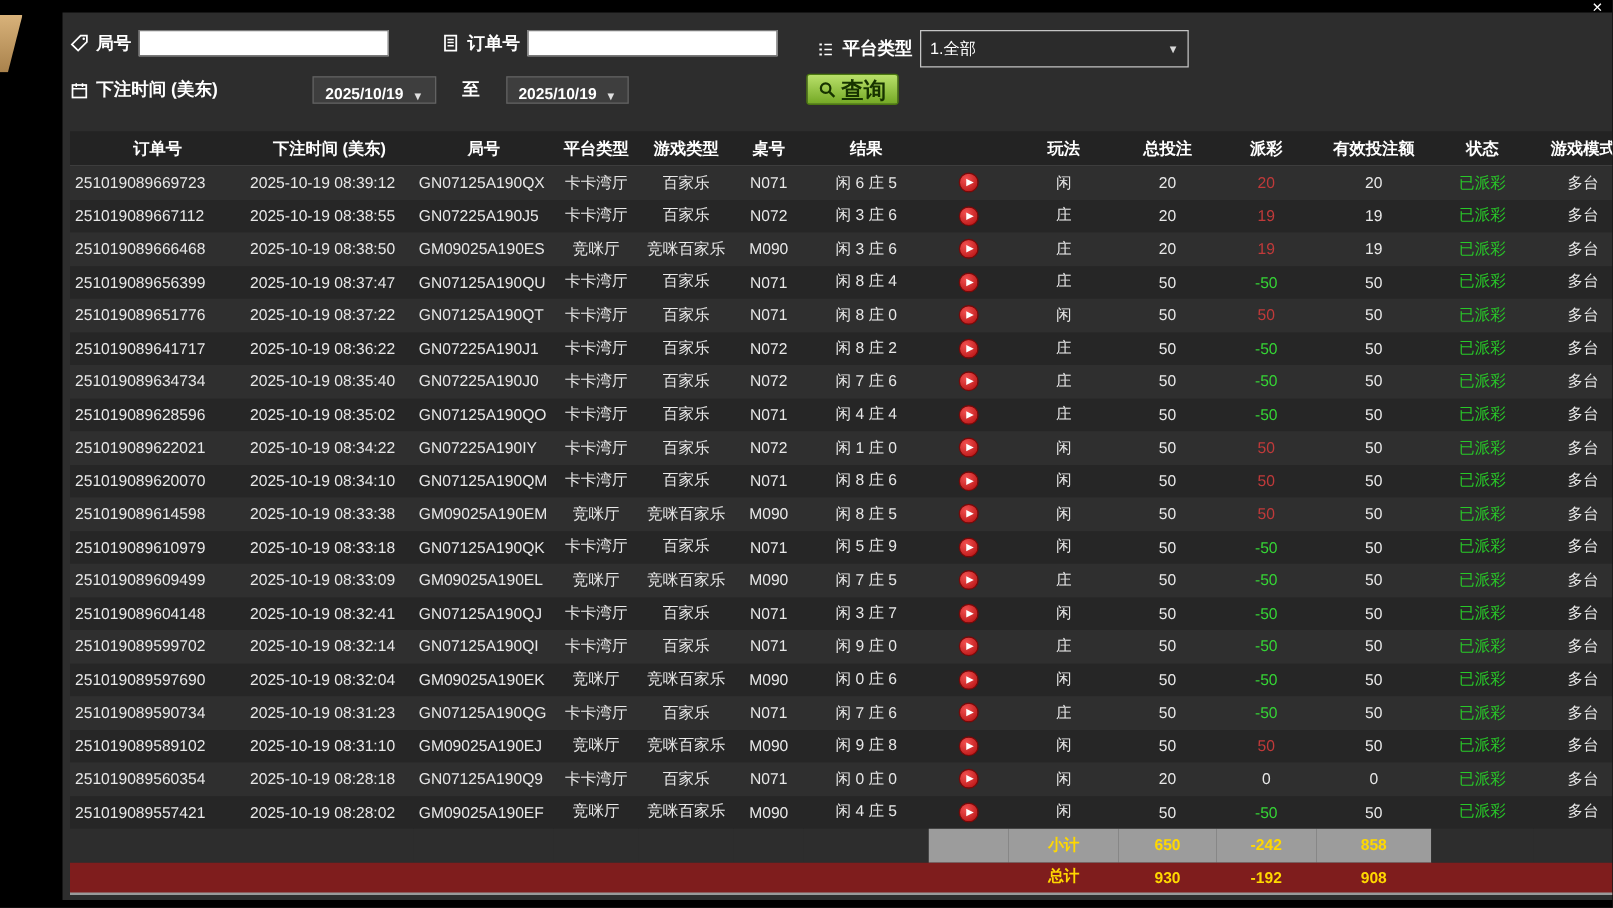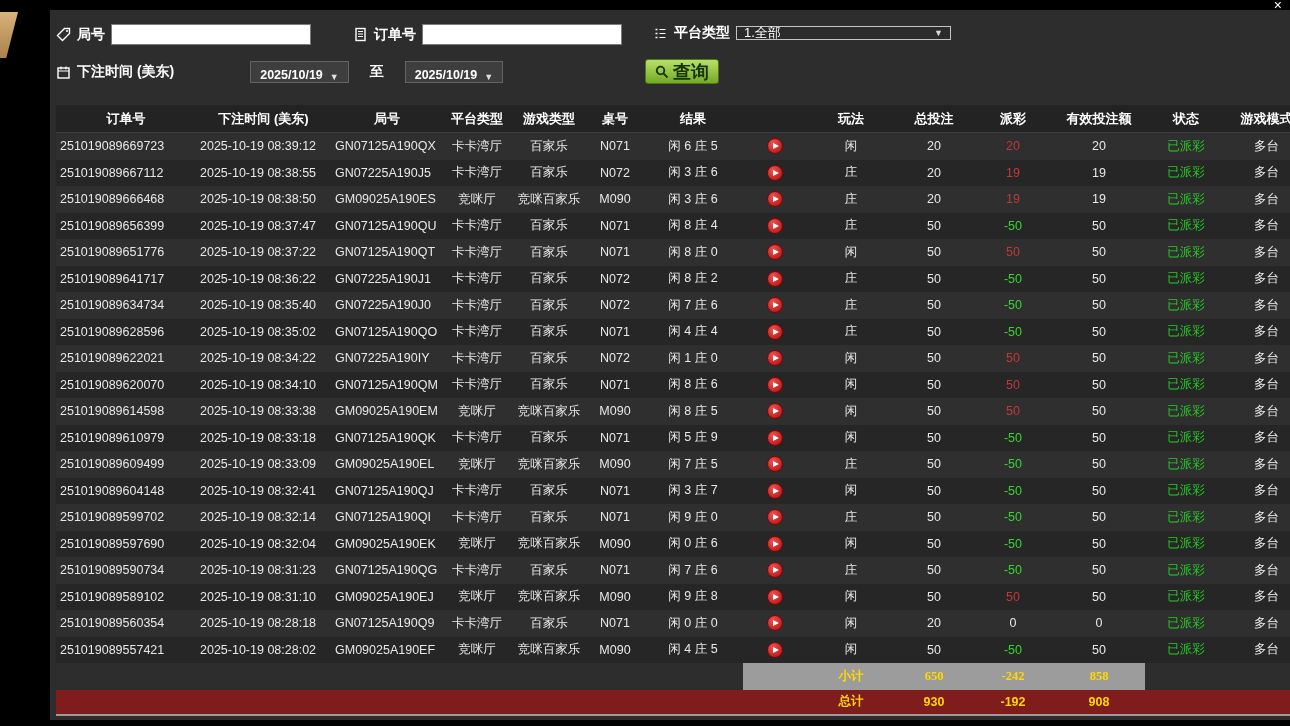--- a/index.html
+++ b/index.html
@@ -29,21 +29,21 @@
   .g-platform { left:603px; top:14px; }
   .g-date     { left:6px;   top:51px; }
   .flabel { color:#fff; font-weight:bold; font-size:14px; white-space:nowrap; }
   .ficon { width:15px; height:15px; display:block; }
   input.text {
     width:200px; height:21px; border:1px solid #7a7a7a; background:#fff;
     font-size:12px; padding:0 4px; font-family:inherit;
   }
   .selectbox {
     display:flex; align-items:center; justify-content:space-between;
-    width:215px; height:14px; border:1px solid #c4c4c4; background:#2b2b2b;
+    width:215px; height:30px; border:1px solid #c4c4c4; background:#2b2b2b;
     color:#fff; font-size:13px; padding:0 7px; cursor:default;
   }
   .selectbox .arrow { font-size:9px; color:#d8d8d8; }
   .datebtn {
     display:flex; align-items:flex-end; gap:7px; height:22px; padding:0 9px;
     background:#3e3e3e; border:1px solid #636363; color:#fff;
     font-size:12.5px; font-weight:bold; cursor:default;
   }
   .datebtn .arrow { font-size:9px; color:#e0e0e0; }
   .datebtn.first { margin-left:70px; }
@@ -85,21 +85,21 @@
     border-left:6px solid #fff;
   }
   .payout.pos  { color:var(--payout-pos,#c03a3a); }
   .payout.neg  { color:var(--payout-neg,#35d435); }
   .payout.zero { color:#e8e8e8; }
   .status { color:var(--status-green,#28c828); }
   
   .srow { height:26.5px; }
   .srow .cell { font-weight:bold; }
   .subtotal .cell { background:#2d2d2d; }
-  .subtotal .band { background:var(--summary-gray,#9c9c9c); color:var(--summary-yellow,#ffd800);font-family:Liberation Serif, serif; }
+  .subtotal .band { background:var(--summary-gray,#9c9c9c); color:var(--summary-yellow,#ffd800); }
   .total-row { background:#7f1d1d; border-bottom:2px solid #9a9a9a; }
   .total-row .ycell { color:var(--summary-yellow,#ffd800); }
 </style>
 </head>
 <body>
 
 <div class="screen">
   <div class="wedge"></div>
   <div class="close">×</div>
 

